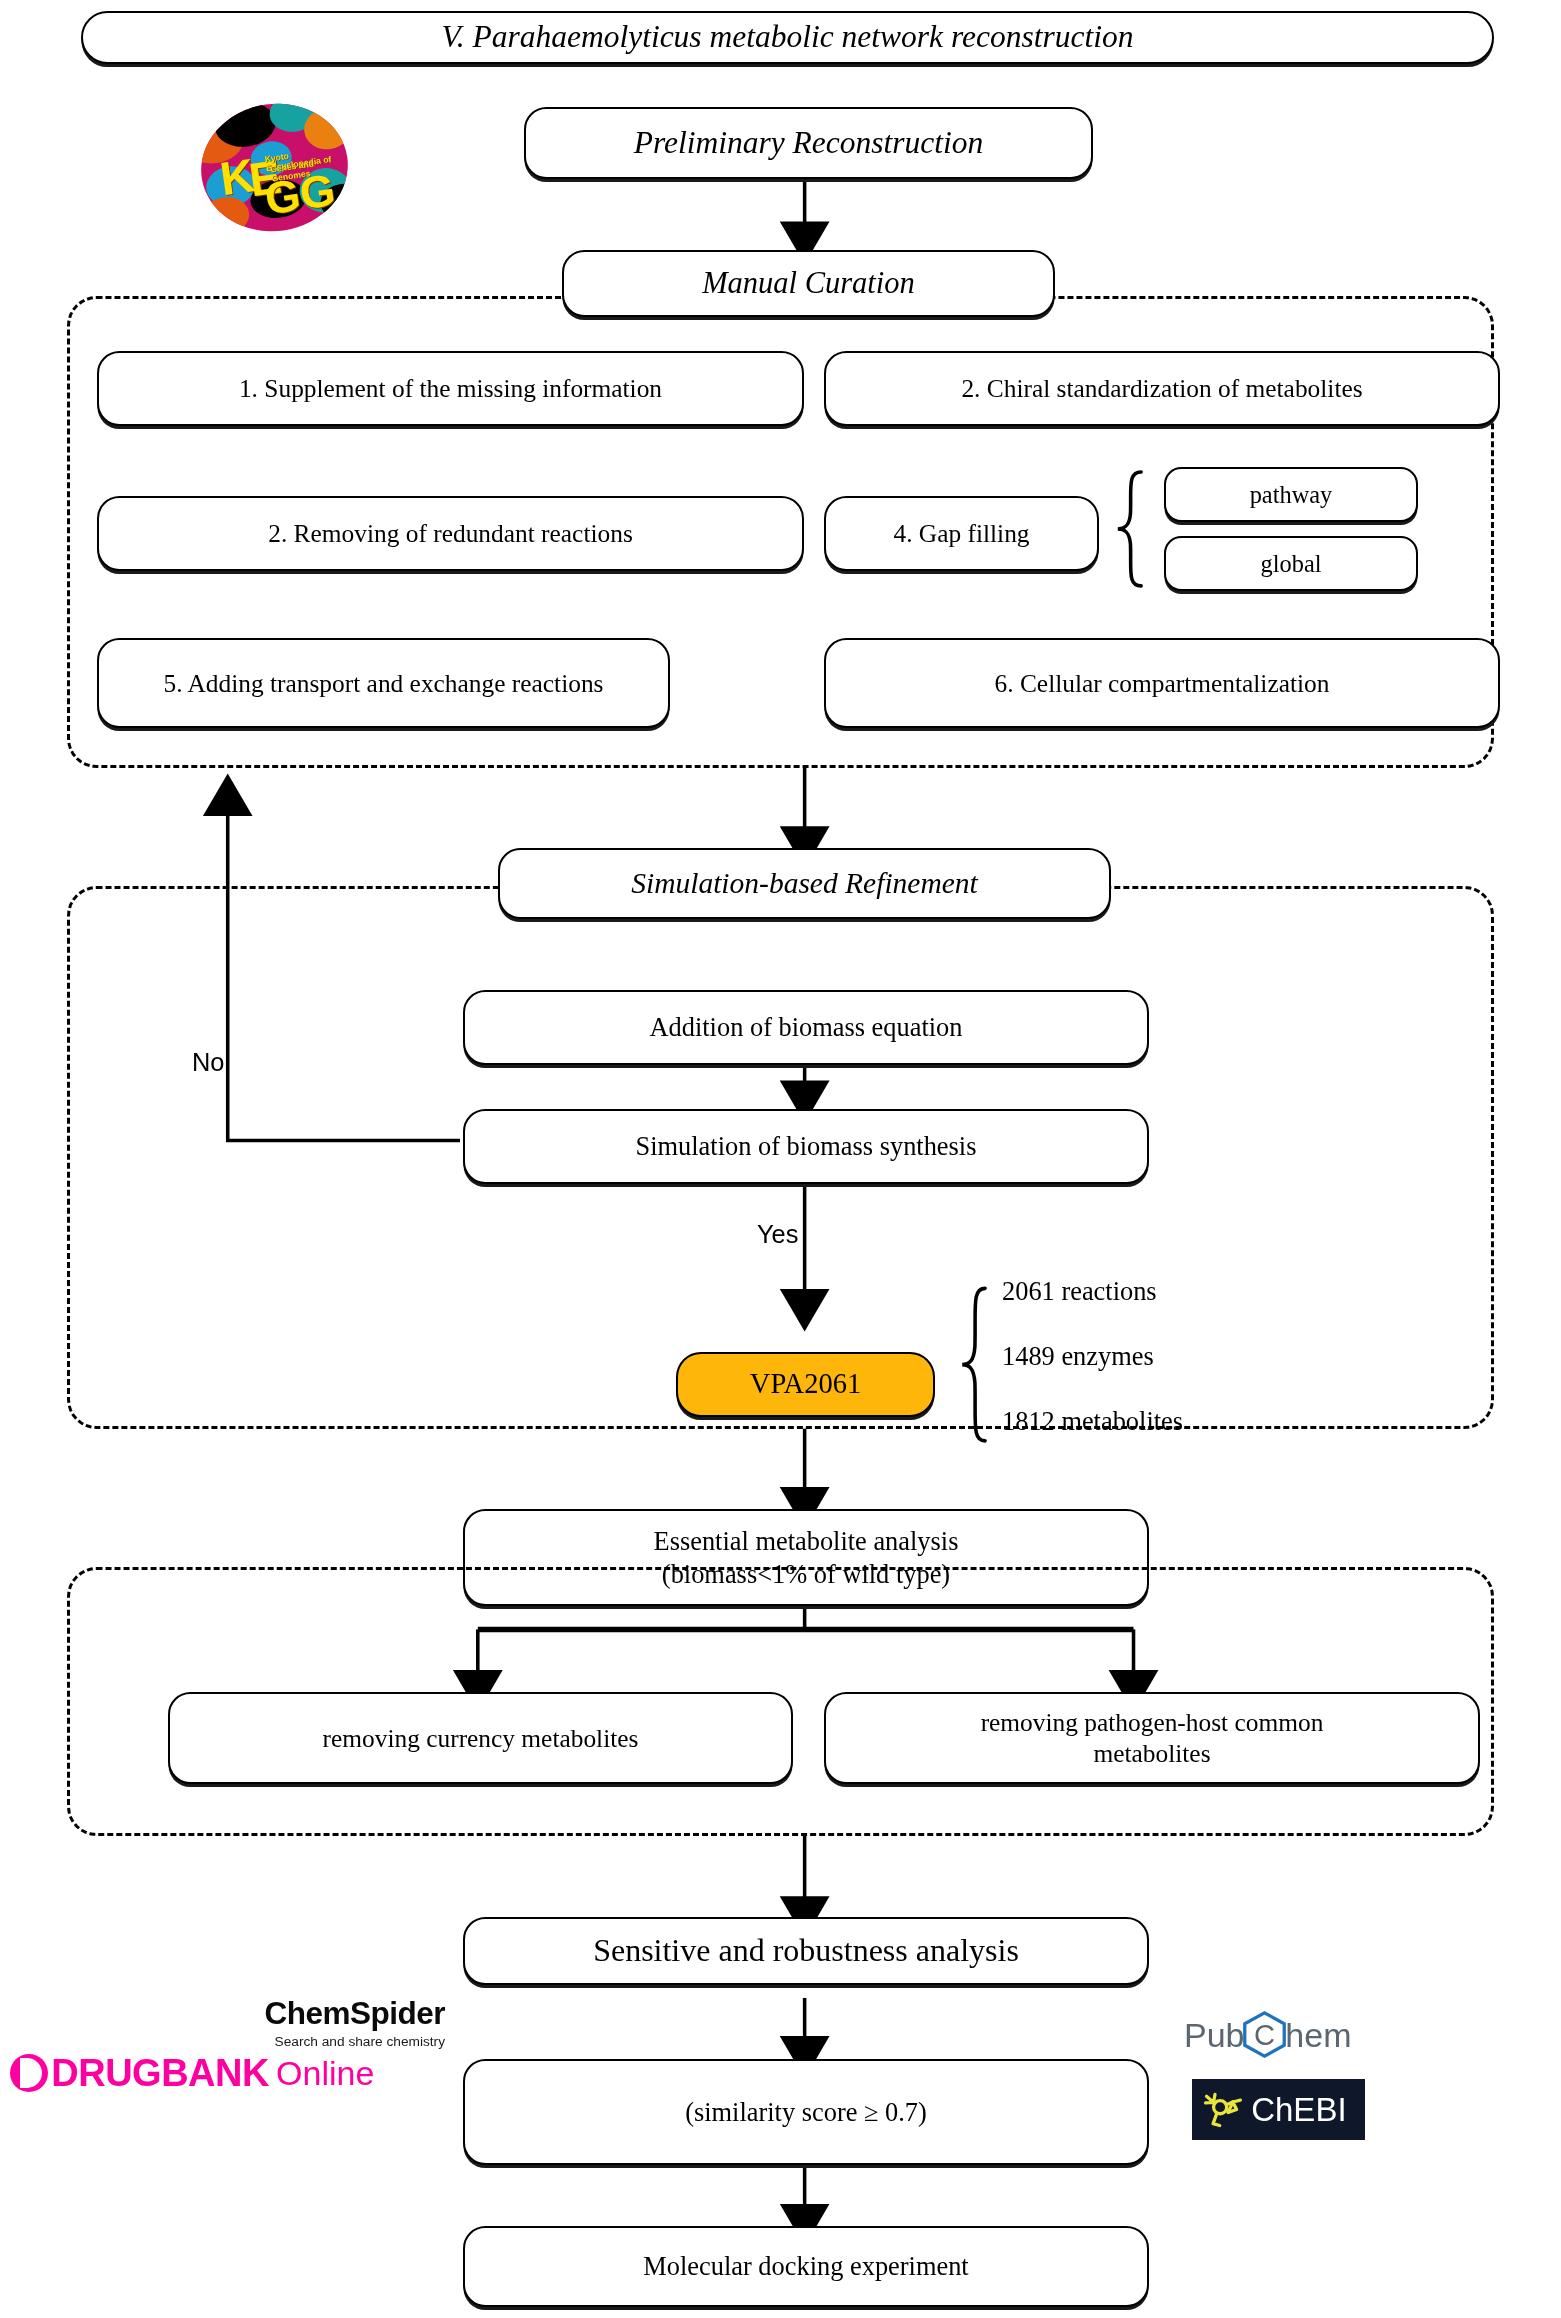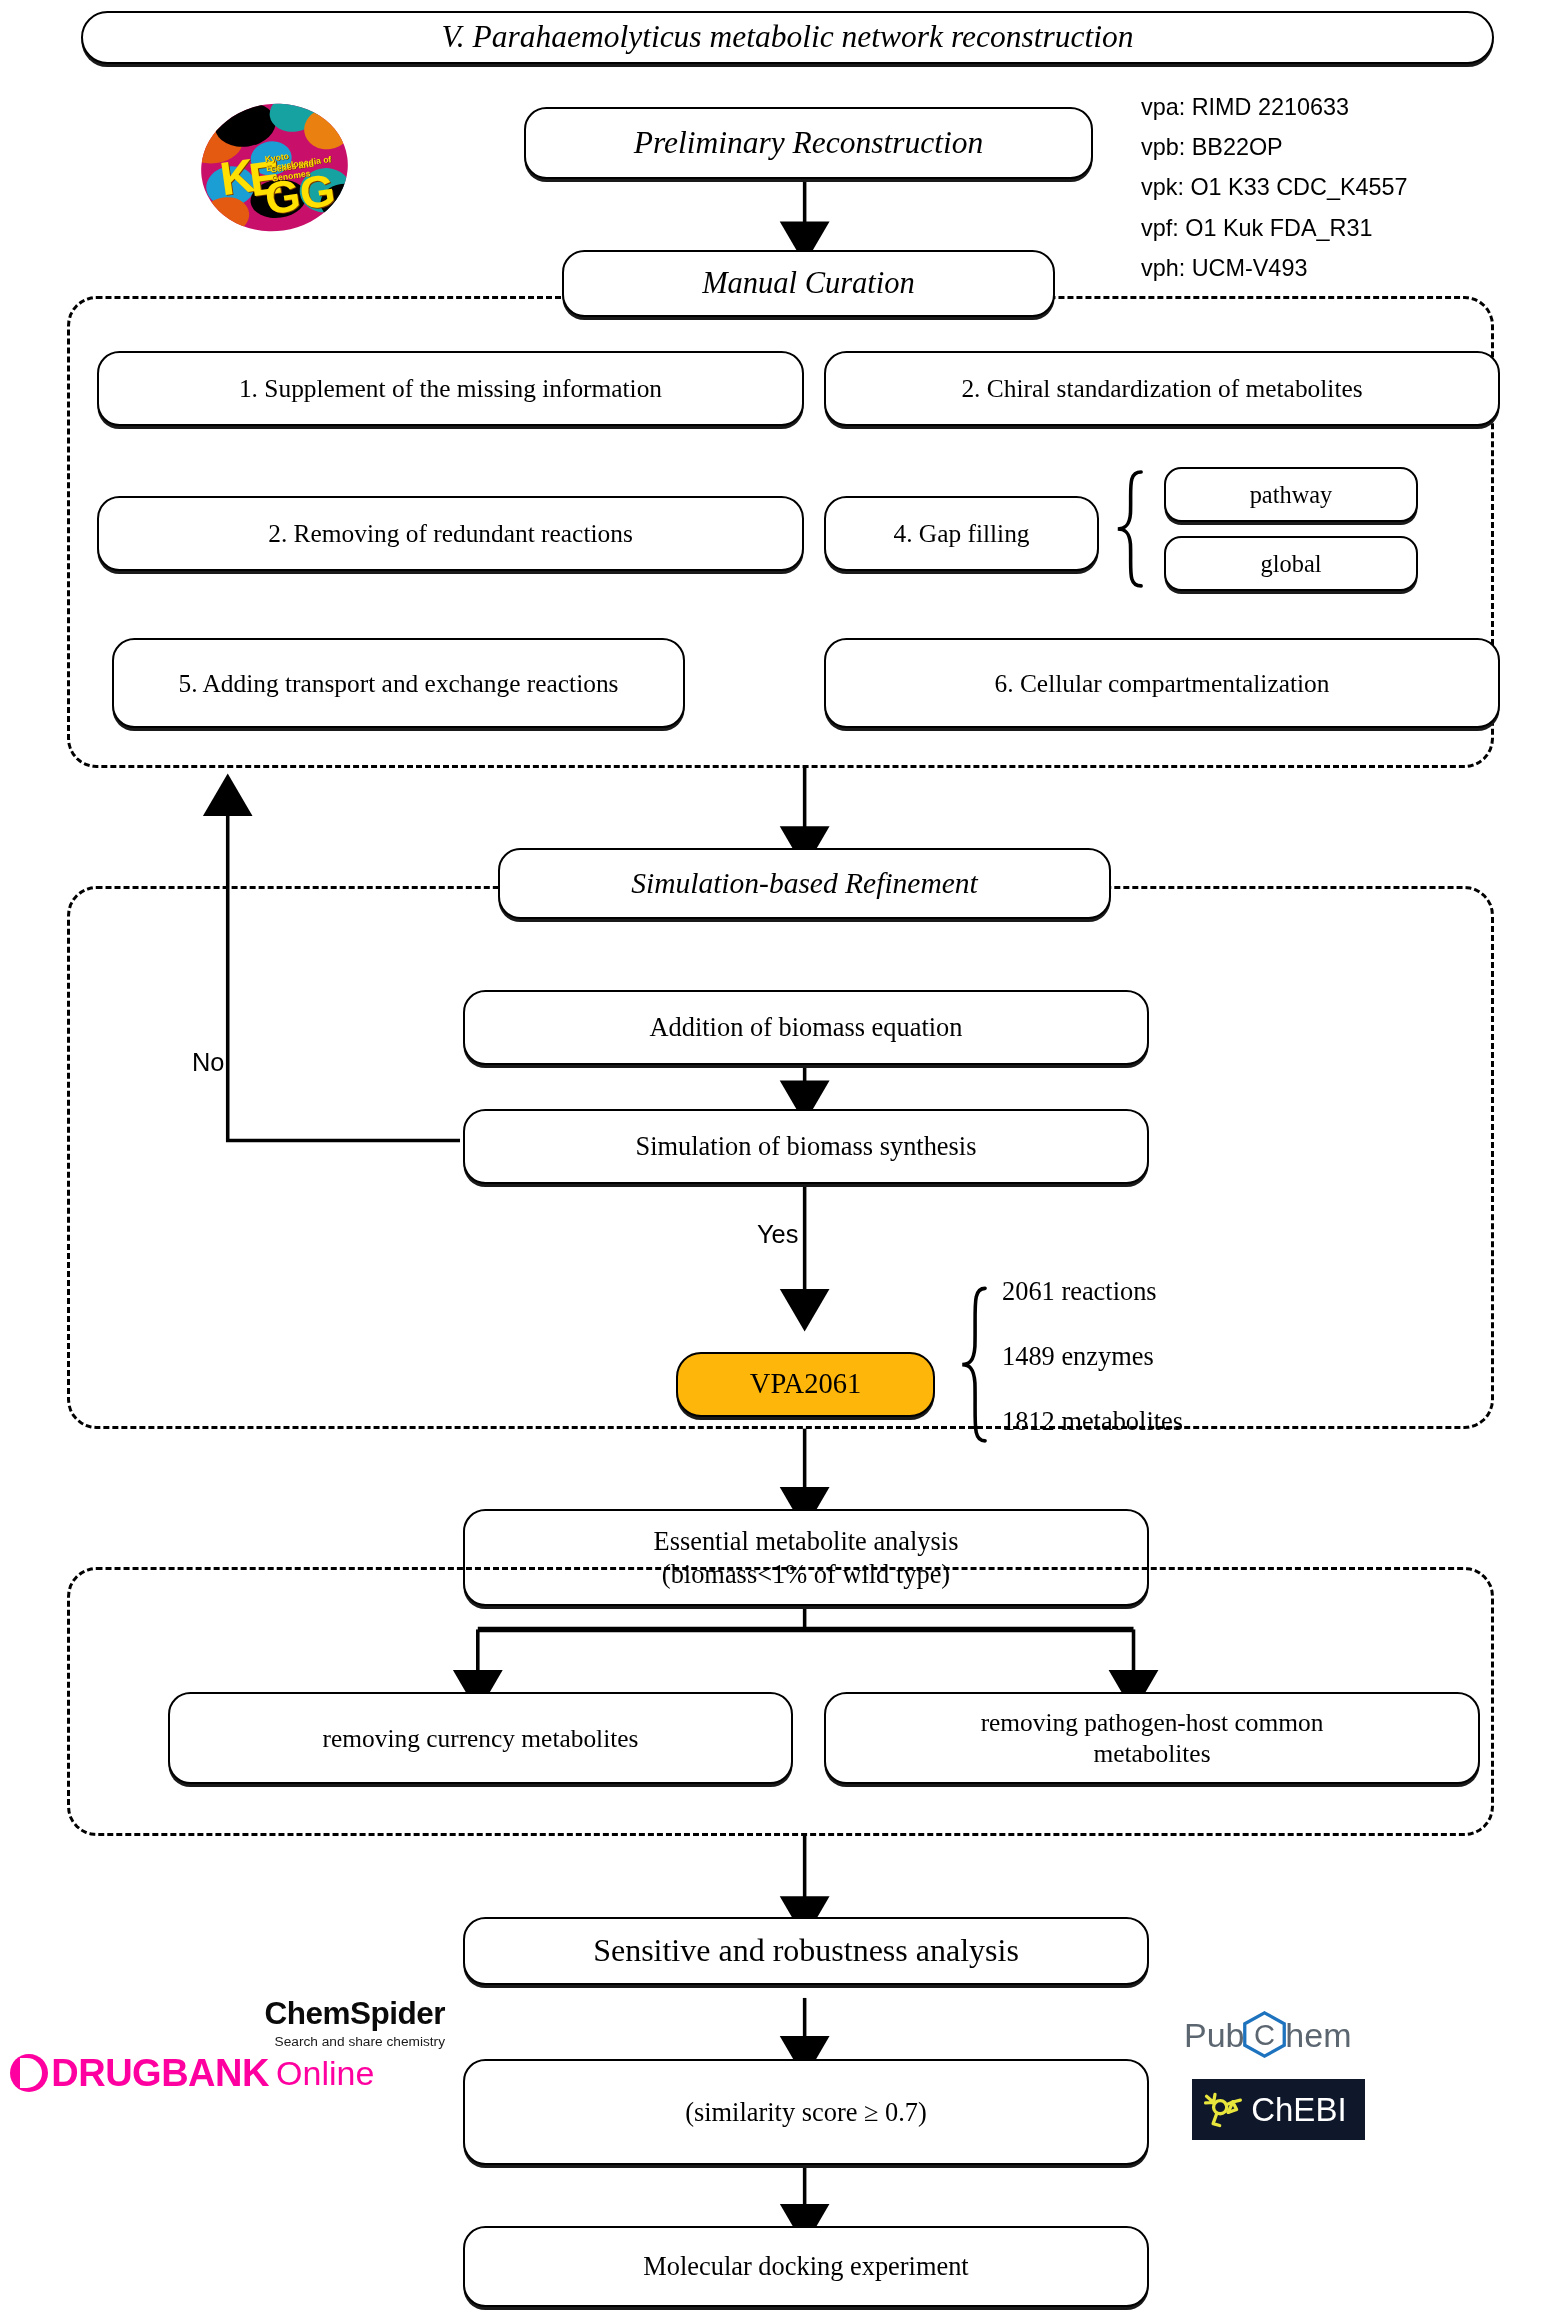--- a/index.html
+++ b/index.html
@@ -138,27 +138,20 @@
     <div class="blob" style="left:114px;top:89px;width:46px;height:36px;background:#000;"></div>
     <div class="txt">
       <div class="big" style="left:18.3px;top:44px;font-size:47px;">K</div>
       <div class="big" style="left:47px;top:49px;font-size:47px;">E</div>
       <div class="big" style="left:60px;top:71px;font-size:45px;">GG</div>
       <div class="sm" style="left:65px;top:50px;">Kyoto Encyclopedia of</div>
       <div class="sm" style="left:69px;top:61px;">Genes and Genomes</div>
     </div>
   </div>
 
-  <div class="strains">
-    <div>vpa: RIMD 2210633</div>
-    <div>vpb: BB22OP</div>
-    <div>vpk: O1 K33 CDC_K4557</div>
-    <div>vpf:  O1 Kuk FDA_R31</div>
-    <div>vph: UCM-V493</div>
-  </div>
 
   <div class="box" style="left:524px;top:107px;width:569px;height:72px;font-size:31.5px;">
     <span class="t ital">Preliminary Reconstruction</span>
   </div>
 
   <div class="dashgroup" style="left:67px;top:296px;width:1427px;height:472px;"></div>
 
   <div class="box" style="left:562px;top:250px;width:493px;height:67px;font-size:30.5px;">
     <span class="t ital">Manual Curation</span>
   </div>
@@ -174,21 +167,21 @@
   </div>
   <div class="box" style="left:824px;top:496px;width:275px;height:75px;font-size:25.4px;">
     <span class="t">4. Gap filling</span>
   </div>
   <div class="box small-r" style="left:1164px;top:467px;width:254px;height:55px;font-size:24.4px;">
     <span class="t">pathway</span>
   </div>
   <div class="box small-r" style="left:1164px;top:536px;width:254px;height:55px;font-size:24.4px;">
     <span class="t">global</span>
   </div>
-  <div class="box" style="left:97px;top:638px;width:573px;height:90px;font-size:25.4px;margin-left:15px;">
+  <div class="box" style="left:97px;top:638px;width:573px;height:90px;font-size:25.4px;">
     <span class="t">5. Adding transport and exchange reactions</span>
   </div>
   <div class="box" style="left:824px;top:638px;width:676px;height:90px;font-size:25.4px;">
     <span class="t">6. Cellular compartmentalization</span>
   </div>
 
   <div class="dashgroup" style="left:67px;top:886px;width:1427px;height:543px;"></div>
 
   <div class="box" style="left:498px;top:848px;width:613px;height:71px;font-size:29.5px;">
     <span class="t ital">Simulation-based Refinement</span>

